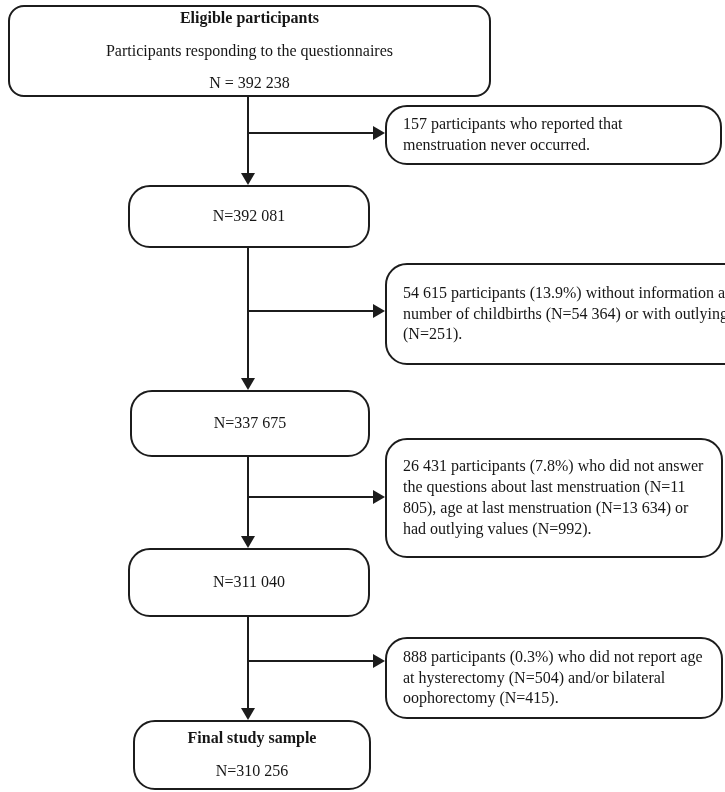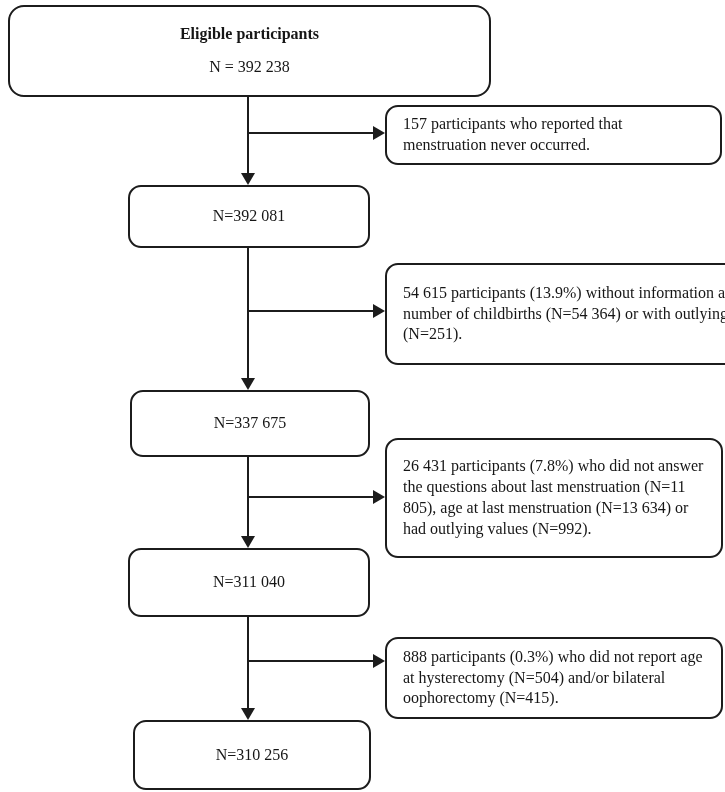--- a/index.html
+++ b/index.html
@@ -13,21 +13,21 @@
     height: 792px;
     background: #ffffff;
     font-family: "Liberation Serif", serif;
     color: #161616;
     overflow: hidden;
   }
   .box {
     position: absolute;
     box-sizing: border-box;
     border: 2px solid #1c1c1c;
-    border-radius: 13px;
+    border-radius: 22px;
     background: #ffffff;
   }
   .main-box {
     display: flex;
     flex-direction: column;
     align-items: center;
     justify-content: center;
     text-align: center;
     font-size: 16px;
     line-height: 1.3;
@@ -105,36 +105,38 @@
   #ar3 { top: 490px; }
   #ar4 { top: 654px; }
 </style>
 </head>
 <body>
 
 <div class="canvas">
 
   <div class="box main-box" id="box-eligible">
     <div class="bold-title">Eligible participants</div>
+    <div>Participants responding to the questionnaires</div>
     <div>N = 392 238</div>
   </div>
 
   <div class="box main-box" id="box-n1">
     <div>N=392 081</div>
   </div>
 
   <div class="box main-box" id="box-n2">
     <div>N=337 675</div>
   </div>
 
   <div class="box main-box" id="box-n3">
     <div>N=311 040</div>
   </div>
 
   <div class="box main-box" id="box-final">
+    <div class="bold-title">Final study sample</div>
     <div>N=310 256</div>
   </div>
 
   <div class="box side-box" id="side-1">
     <div>157 participants who reported that menstruation never occurred.</div>
   </div>
 
   <div class="box side-box" id="side-2">
     <div>54 615 participants (13.9%) without information about number of childbirths (N=54 364) or with outlying values (N=251).</div>
   </div>

